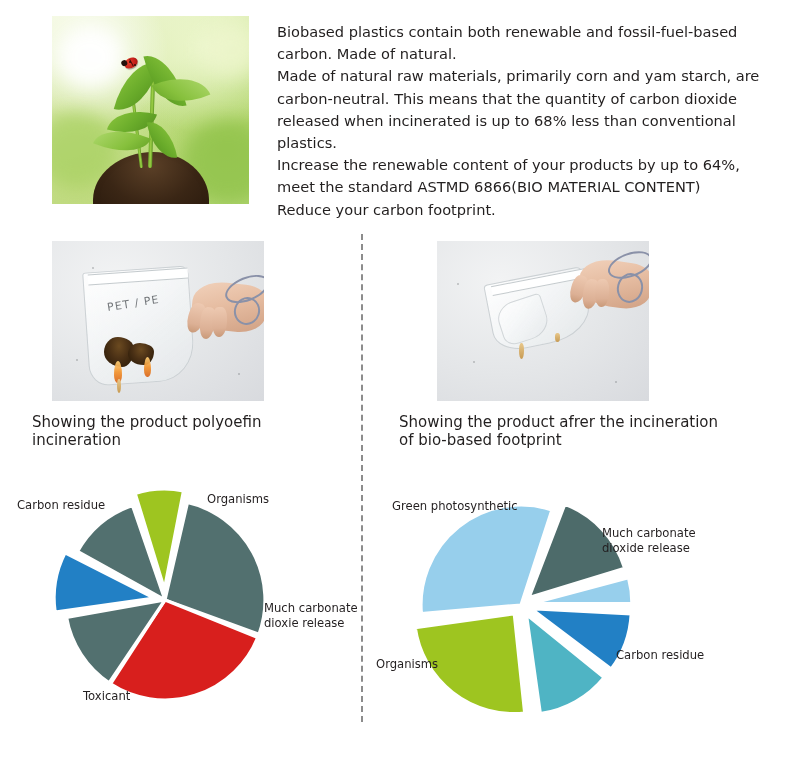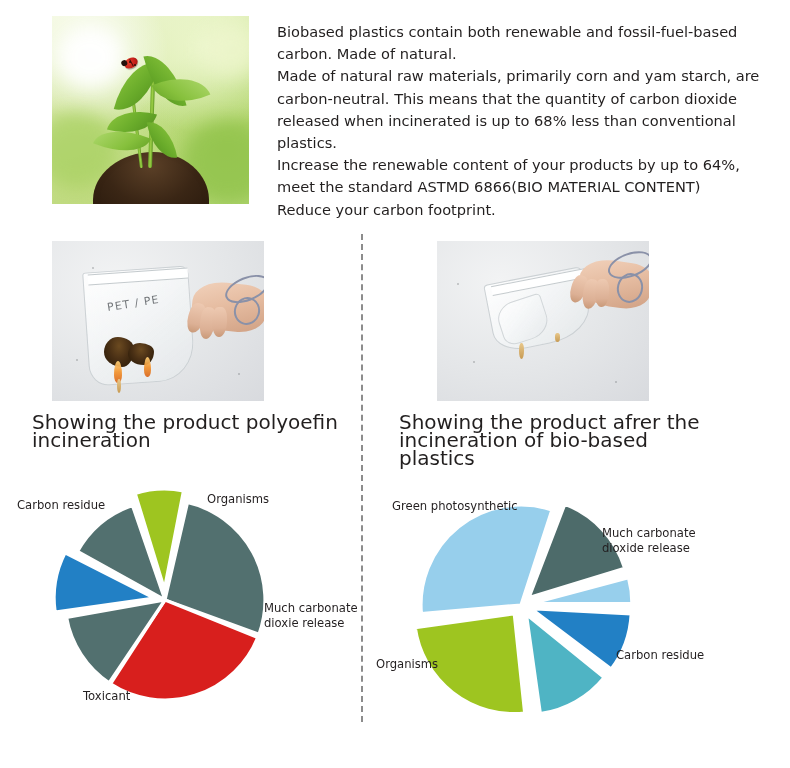--- a/index.html
+++ b/index.html
@@ -187,21 +187,21 @@
     opacity: .92;
   }
   .drip {
     position: absolute;
     background: linear-gradient(180deg, #e8c88c 0%, #c79a52 100%);
     border-radius: 50% 50% 60% 60%;
   }
 
   .caption {
     position: absolute;
-    font-size: 20px;
+    font-size: 15px;
     line-height: 18px;
     color: #221f1f;
     white-space: pre-line;
   }
   #caption-left  { left: 32px;  top: 413px; width: 320px; }
   #caption-right { left: 399px; top: 413px; width: 320px; }
 
   
   .chart-box { position: absolute; }
   #chart-left  { left: 0px;   top: 470px; width: 362px; height: 250px; }
@@ -292,21 +292,21 @@
 
   <div class="hand" style="left:142px; top:20px; width:72px; height:46px; transform:rotate(8deg);"></div>
   <div class="finger" style="left:134px; top:34px; width:15px; height:28px; transform:rotate(18deg);"></div>
   <div class="finger" style="left:146px; top:38px; width:15px; height:30px; transform:rotate(10deg);"></div>
   <div class="finger" style="left:158px; top:38px; width:14px; height:28px; transform:rotate(3deg);"></div>
   <div class="bracelet" style="left:180px; top:32px; width:22px; height:26px; transform:rotate(14deg);"></div>
   <div class="bracelet" style="left:170px; top:12px; width:42px; height:20px; border-width:2px; transform:rotate(-20deg);"></div>
 </div>
 
 <div id="caption-left" class="caption">Showing the product polyoefin incineration</div>
-<div id="caption-right" class="caption">Showing the product afrer the incineration of bio-based plastics</div>
+<div id="caption-right" class="caption">Showing the product afrer the incineration of bio-based footprint</div>
 
 <div id="chart-left" class="chart-box">
   <svg class="chart-svg" id="svg-left" width="362" height="250" viewBox="0 0 362 250">
       <g transform="translate(0.00 0.00)">
         <path d="M 165 130 L 187.4951054343865 32.56299352147647 A 100 100 0 0 1 258.9692620785909 164.20201433256688 Z" fill="#52706f" stroke="#ffffff" stroke-width="3.2" stroke-linejoin="round"></path>
       </g>
       <g transform="translate(0.00 0.00)">
         <path d="M 165 130 L 257.71838545667873 167.4606593415912 A 100 100 0 0 1 110.5360964984973 213.8670567945424 Z" fill="#d81f1d" stroke="#ffffff" stroke-width="3.2" stroke-linejoin="round"></path>
       </g>
       <g transform="translate(0.00 0.00)">

